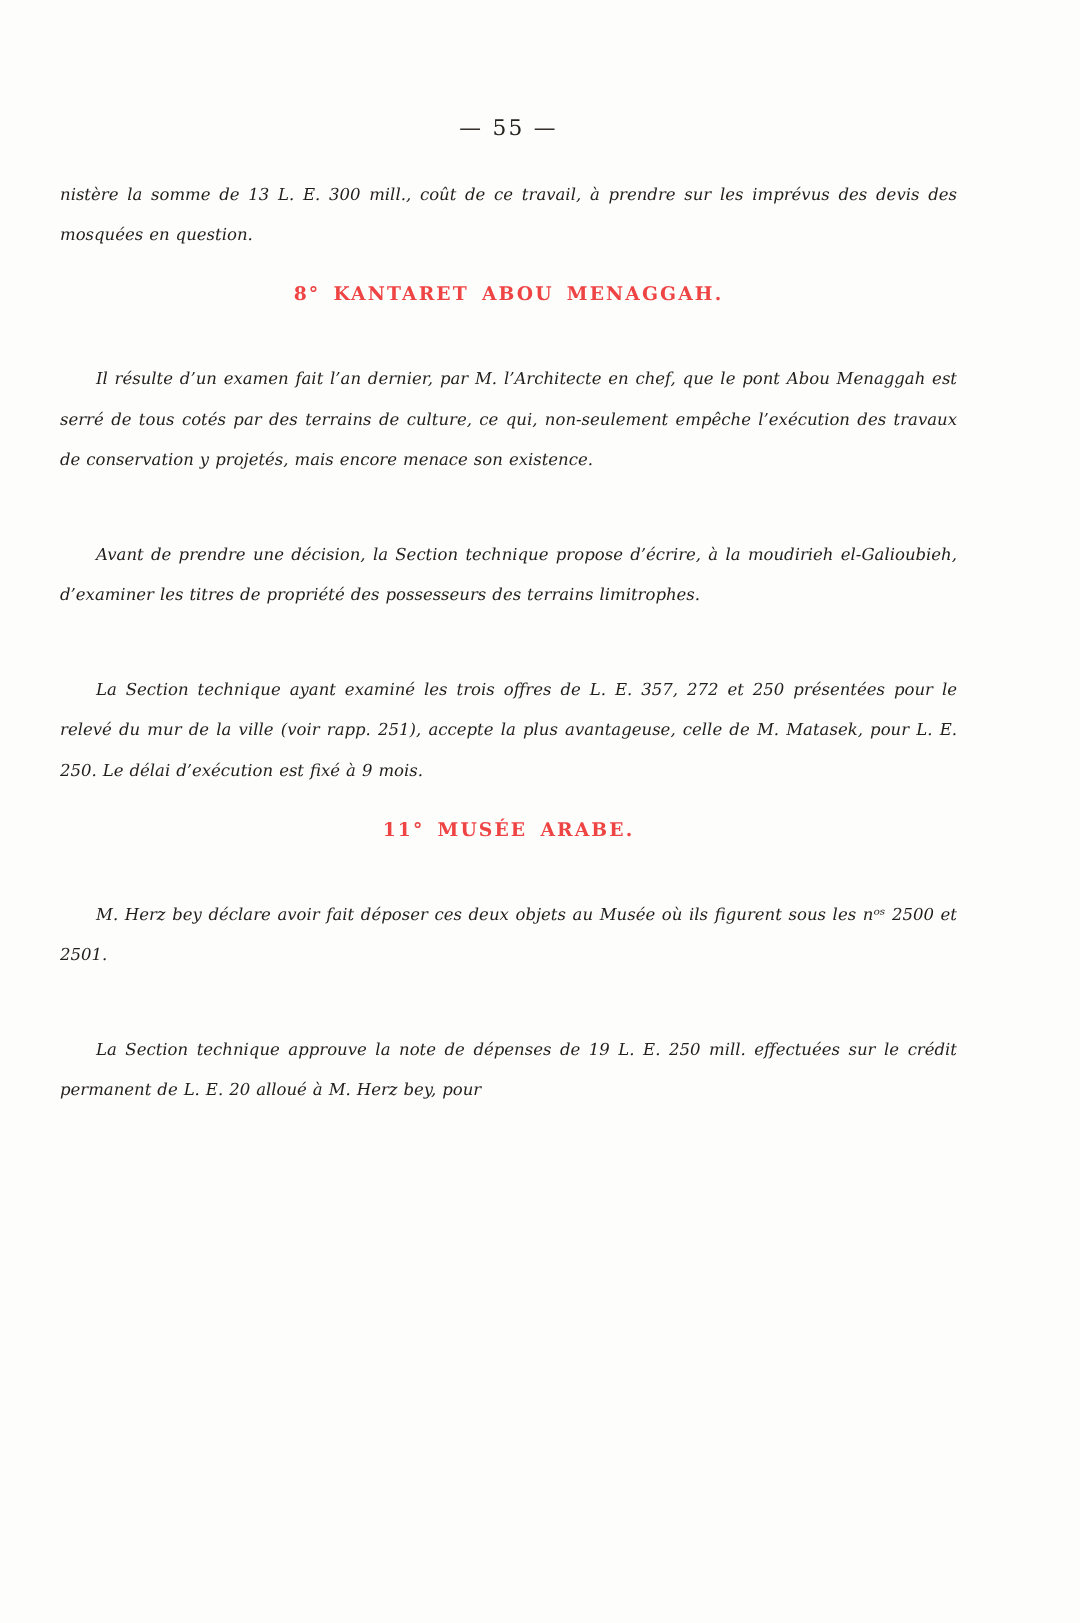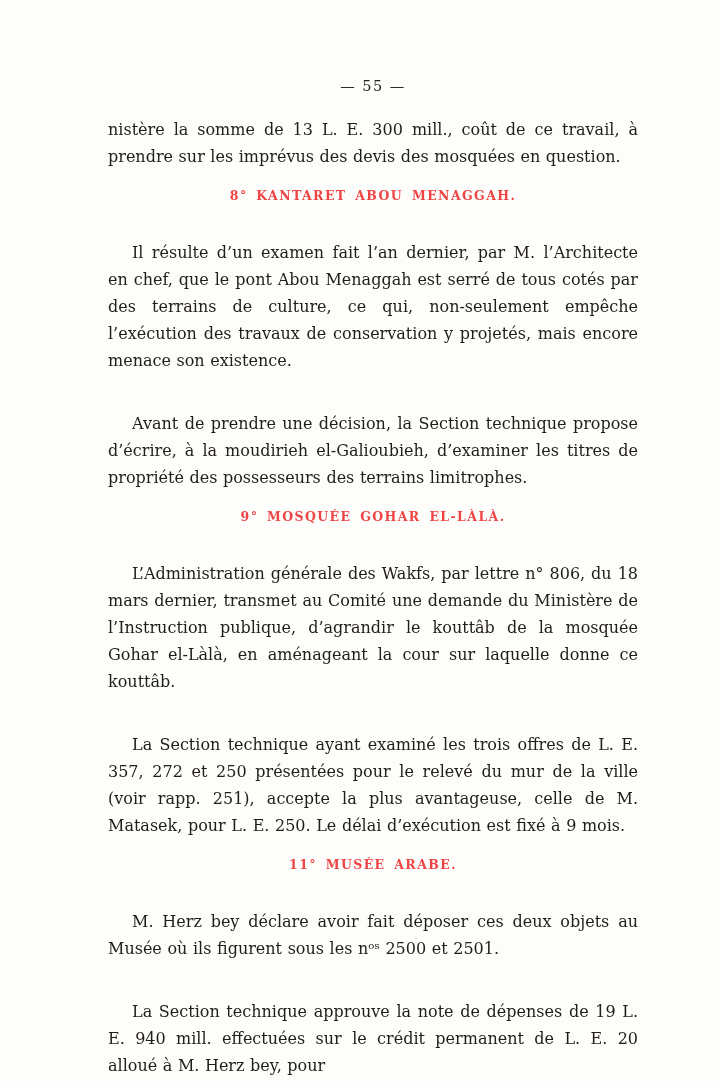--- a/index.html
+++ b/index.html
@@ -6,39 +6,40 @@
     margin: 0;
     padding: 0;
     background: #ffffff;
   }
   .page {
     position: relative;
     width: 720px;
     height: 1082px;
     box-sizing: border-box;
     margin: 0 auto;
-    padding: 78px 82px 0 108px;
+    padding: 78px 82px 0 40px;
     background: #fdfdfc;
     overflow: hidden;
     font-family: "DejaVu Serif", "Liberation Serif", serif;
     color: #211d19;
   }
   .page-number {
     text-align: center;
     font-size: 14.5px;
     letter-spacing: 1.5px;
     margin: 0 0 22px 0;
     color: #26221d;
   }
   p.body-text {
     margin: 0;
-    font-size: 16px;
+    font-size: 11px;
     line-height: 27px;
     text-align: justify;
     word-spacing: 0.5px;
+    font-style: italic;
   }
   p.body-text.indent {
     text-indent: 24px;
     margin-top: 36px;
   }
   h2.section-heading {
     margin: 18px 0 11px 0;
     text-align: center;
     font-size: 12.5px;
     font-weight: bold;
@@ -55,29 +56,27 @@
   <div class="page-number">— 55 —</div>
 
   <p class="body-text">nistère la somme de 13 L. E. 300 mill., coût de ce travail, à prendre sur les imprévus des devis des mosquées en question.</p>
 
   <h2 class="section-heading">8° KANTARET ABOU MENAGGAH.</h2>
 
   <p class="body-text indent">Il résulte d’un examen fait l’an dernier, par M. l’Architecte en chef, que le pont Abou Menaggah est serré de tous cotés par des terrains de culture, ce qui, non-seulement empêche l’exécution des travaux de conservation y projetés, mais encore menace son existence.</p>
 
   <p class="body-text indent">Avant de prendre une décision, la Section technique propose d’écrire, à la moudirieh el-Galioubieh, d’examiner les titres de propriété des possesseurs des terrains limitrophes.</p>
 
-  <h2 class="section-heading">9° MOSQUÉE GOHAR EL-LÀLÀ.</h2>
 
-  <p class="body-text indent">L’Administration générale des Wakfs, par lettre n° 806, du 18 mars dernier, transmet au Comité une demande du Ministère de l’Instruction publique, d’agrandir le kouttâb de la mosquée Gohar el-Làlà, en aménageant la cour sur laquelle donne ce kouttâb.</p>
 
 
 
   <p class="body-text indent">La Section technique ayant examiné les trois offres de L. E. 357, 272 et 250 présentées pour le relevé du mur de la ville (voir rapp. 251), accepte la plus avantageuse, celle de M. Matasek, pour L. E. 250. Le délai d’exécution est fixé à 9 mois.</p>
 
   <h2 class="section-heading">11° MUSÉE ARABE.</h2>
 
 
   <p class="body-text indent">M. Herz bey déclare avoir fait déposer ces deux objets au Musée où ils figurent sous les nᵒˢ 2500 et 2501.</p>
 
 
-  <p class="body-text indent">La Section technique approuve la note de dépenses de 19 L. E. 940 mill. effectuées sur le crédit permanent de L. E. 20 alloué à M. Herz bey, pour</p>
+  <p class="body-text indent">La Section technique approuve la note de dépenses de 19 L. E. 250 mill. effectuées sur le crédit permanent de L. E. 20 alloué à M. Herz bey, pour</p>
 
 </div>
 
 </body></html>

